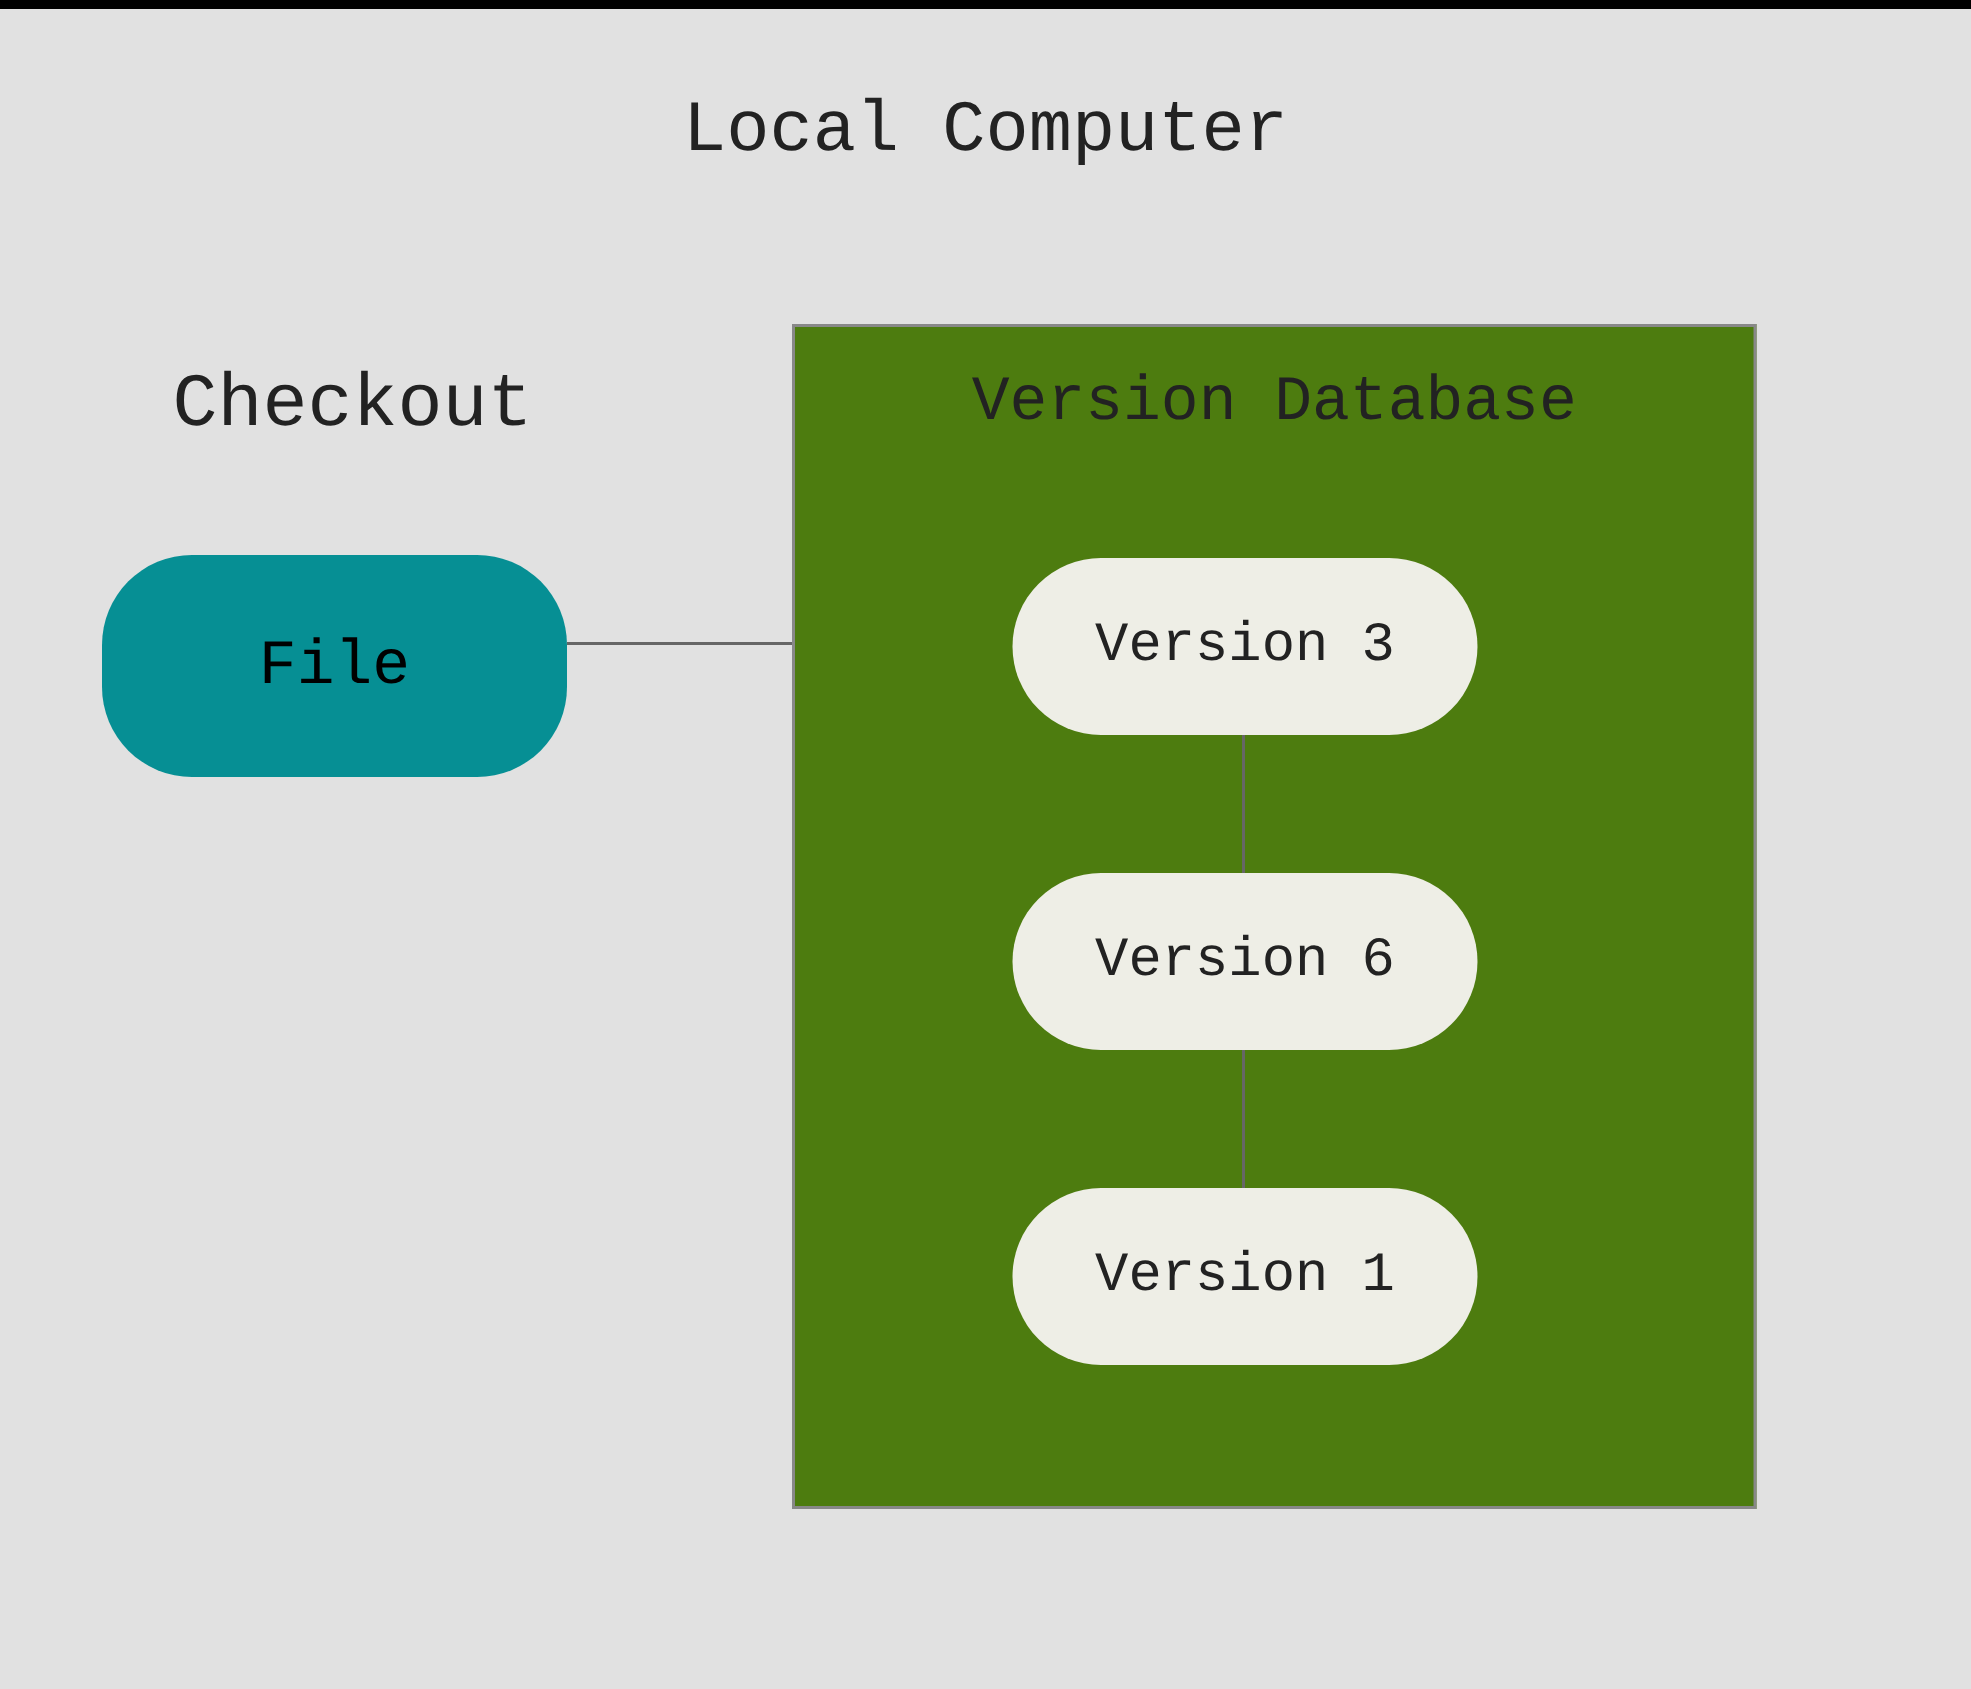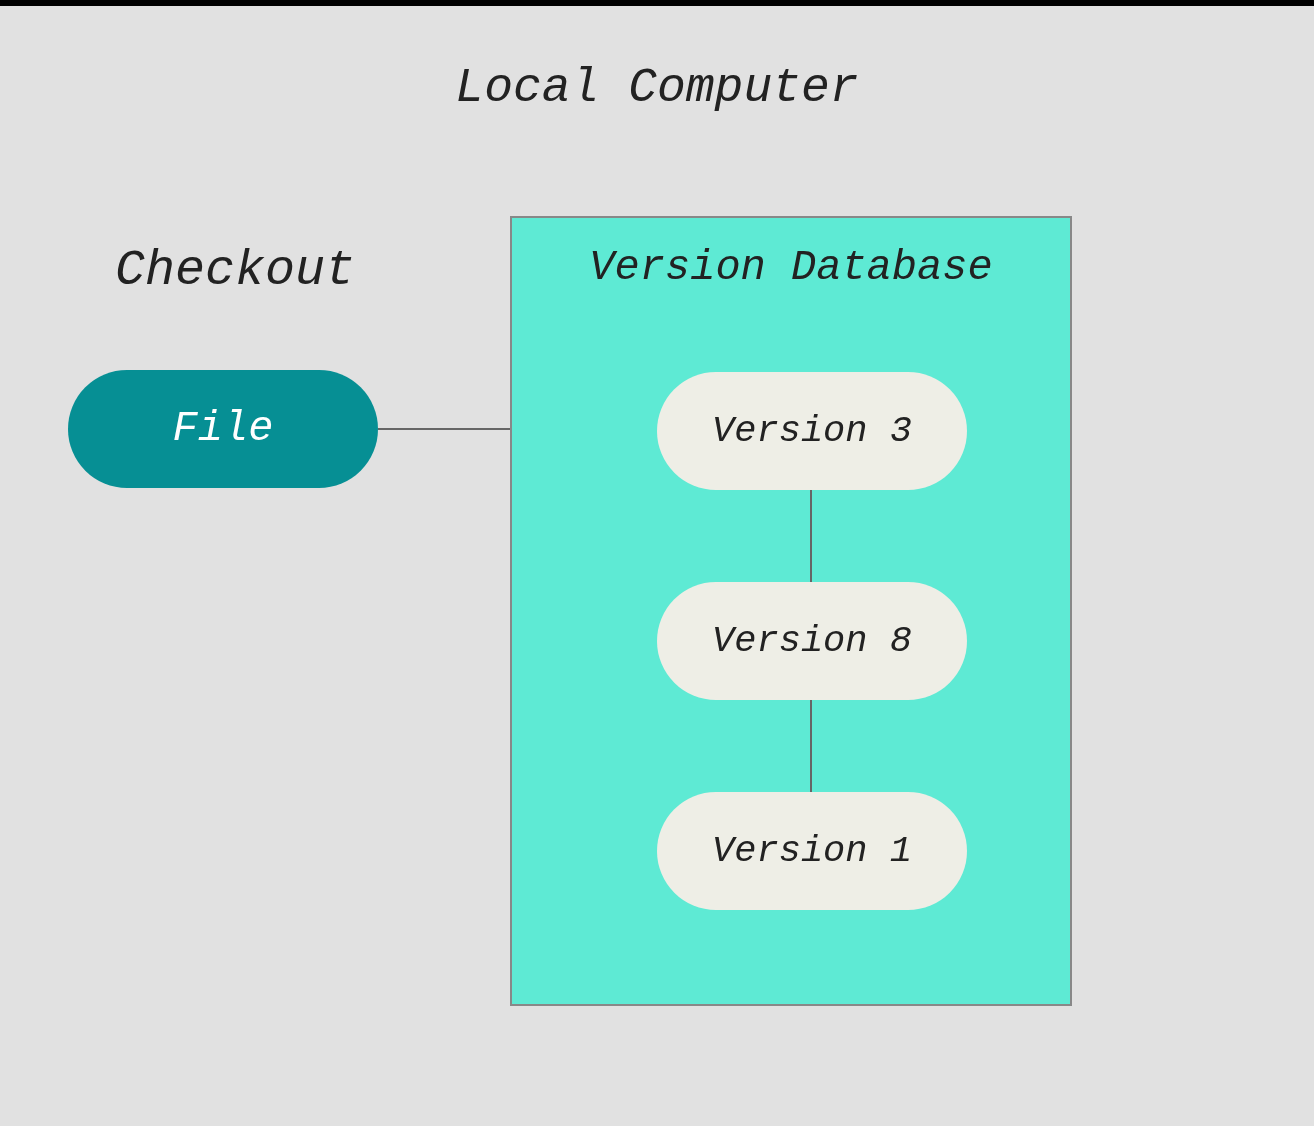--- a/index.html
+++ b/index.html
@@ -1,15 +1,15 @@
 <!DOCTYPE html>
 <html><head>
   <meta charset="utf-8">
   <style>
-    * { margin: 0; padding: 0; box-sizing: border-box; font-style: italic; }
+    * { margin: 0; padding: 0; box-sizing: border-box; }
     body {
       width: 1314px;
       height: 1126px;
       background: #e1e1e1;
       font-family: 'Menlo', 'Consolas', 'Courier New', monospace;
       position: relative;
       border-top: 6px solid #000;
     }
     .title {
       position: absolute;
@@ -26,36 +26,36 @@
       top: 236px;
       left: 115px;
       font-size: 50px;
       color: #222;
     }
     .file-node {
       position: absolute;
       top: 364px;
       left: 68px;
       width: 310px;
-      height: 118px;
+      height: 148px;
       background: #068f94;
       border-radius: 60px;
       display: flex;
       align-items: center;
       justify-content: center;
       font-size: 42px;
-      color: #ffffff;
+      color: #000000;
     }
     .db-container {
       position: absolute;
       top: 210px;
-      left: 510px;
-      width: 562px;
+      left: 528px;
+      width: 643px;
       height: 790px;
-      background: #5eead4;
+      background: #4d7c0f;
       border: 2px solid #888;
     }
     .db-title {
       position: absolute;
       top: 26px;
       left: 0;
       width: 100%;
       text-align: center;
       font-size: 42px;
       color: #222;
@@ -109,18 +109,18 @@
 <div class="db-container">
   <div class="db-title">Version Database</div>
 
   <div class="vline line-v3v2"></div>
   <div class="vline line-v2v1"></div>
 
   <div class="version-node v3">
     <span>Version 3</span>
   </div>
   <div class="version-node v2">
-    <span>Version 8</span>
+    <span>Version 6</span>
   </div>
   <div class="version-node v1">
     <span>Version 1</span>
   </div>
 </div>
 
 </body></html>

